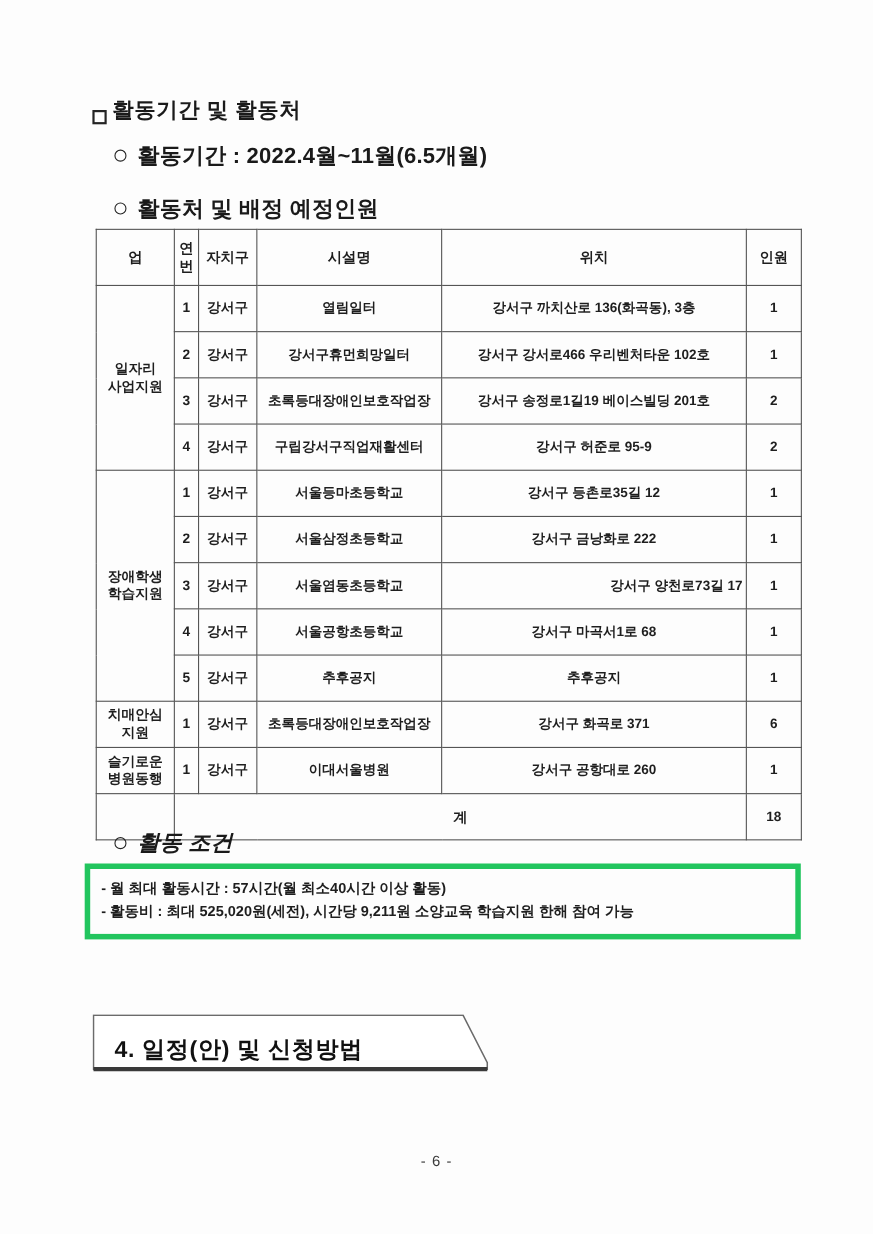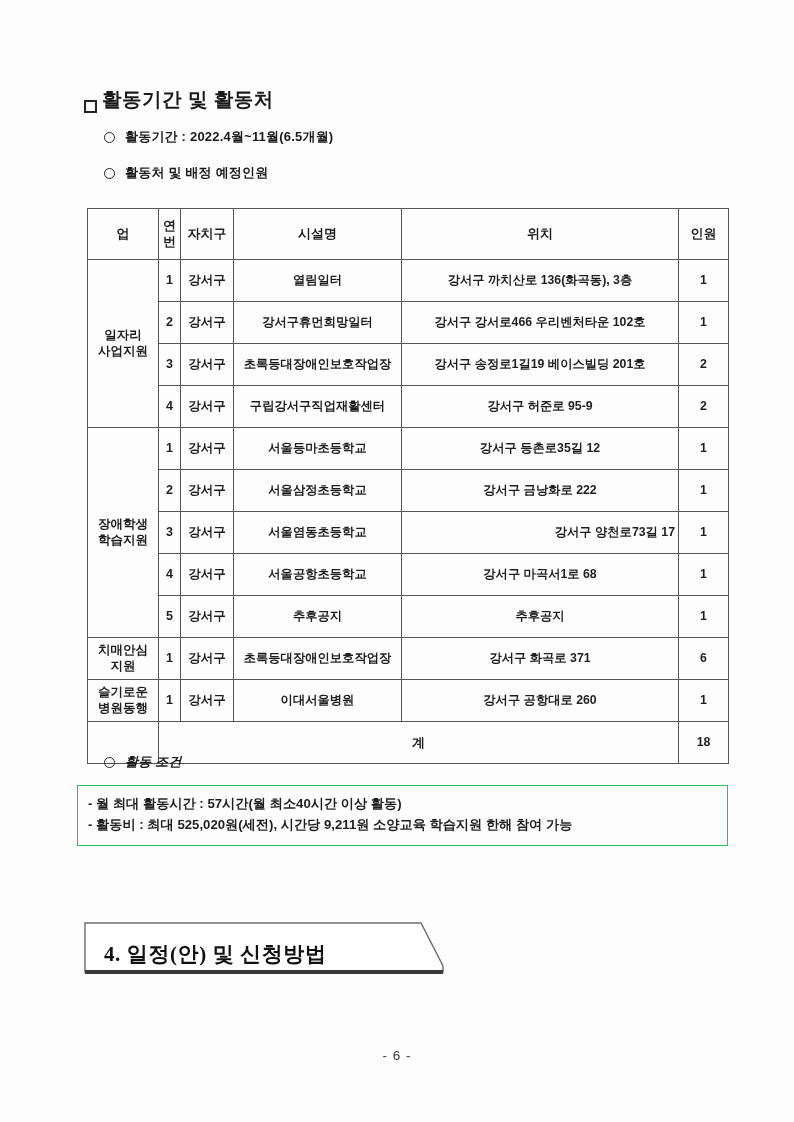--- a/index.html
+++ b/index.html
@@ -41,26 +41,26 @@
     box-sizing: border-box;
   }
   .sec-head-text { white-space: nowrap; }
 
   .bullet-line {
     position: absolute;
     left: 104px;
     display: flex;
     align-items: center;
     gap: 10px;
-    font-size: 13px;
+    font-size: 20px;
     font-weight: bold;
     letter-spacing: .2px;
   }
   .bullet-line.l1 { top: 128px; }
-  .bullet-line.l2 { top: 164px; text-align: right; }
+  .bullet-line.l2 { top: 176px; text-align: right; }
   .bullet-line.l3 { top: 753px; font-style: italic; }
   .circ-icon {
     display: inline-block;
     width: 11px;
     height: 11px;
     border: 1.6px solid #242424;
     border-radius: 50%;
     box-sizing: border-box;
   }
 
@@ -105,21 +105,21 @@
   .col-fac { width: 168px; }
   .col-loc { width: 277px; }
   .col-cnt { width: 50px; }
 
   
   .cond-box {
     position: absolute;
     left: 77px;
     top: 785px;
     width: 651px;
-    border: 1px solid #22c55e;
+    border: 5px solid #22c55e;
     box-sizing: border-box;
     padding: 7px 10px 9px 10px;
     font-size: 13.2px;
     font-weight: bold;
     line-height: 1.62;
     color: #1e1e1e;
   }
   .cond-line { white-space: nowrap; }
   .cond-line.ind { padding-left: 13px; }
 
@@ -137,21 +137,20 @@
     left: 20px;
     top: 0;
     height: 64px;
     display: flex;
     align-items: center;
     font-size: 21px;
     font-weight: bold;
     letter-spacing: .6px;
     color: #111;
     white-space: nowrap;
-    font-family: Liberation Serif, serif;
   }
 
   
   .footer {
     position: absolute;
     left: 0;
     right: 0;
     top: 1048px;
     text-align: center;
     font-size: 13.5px;

